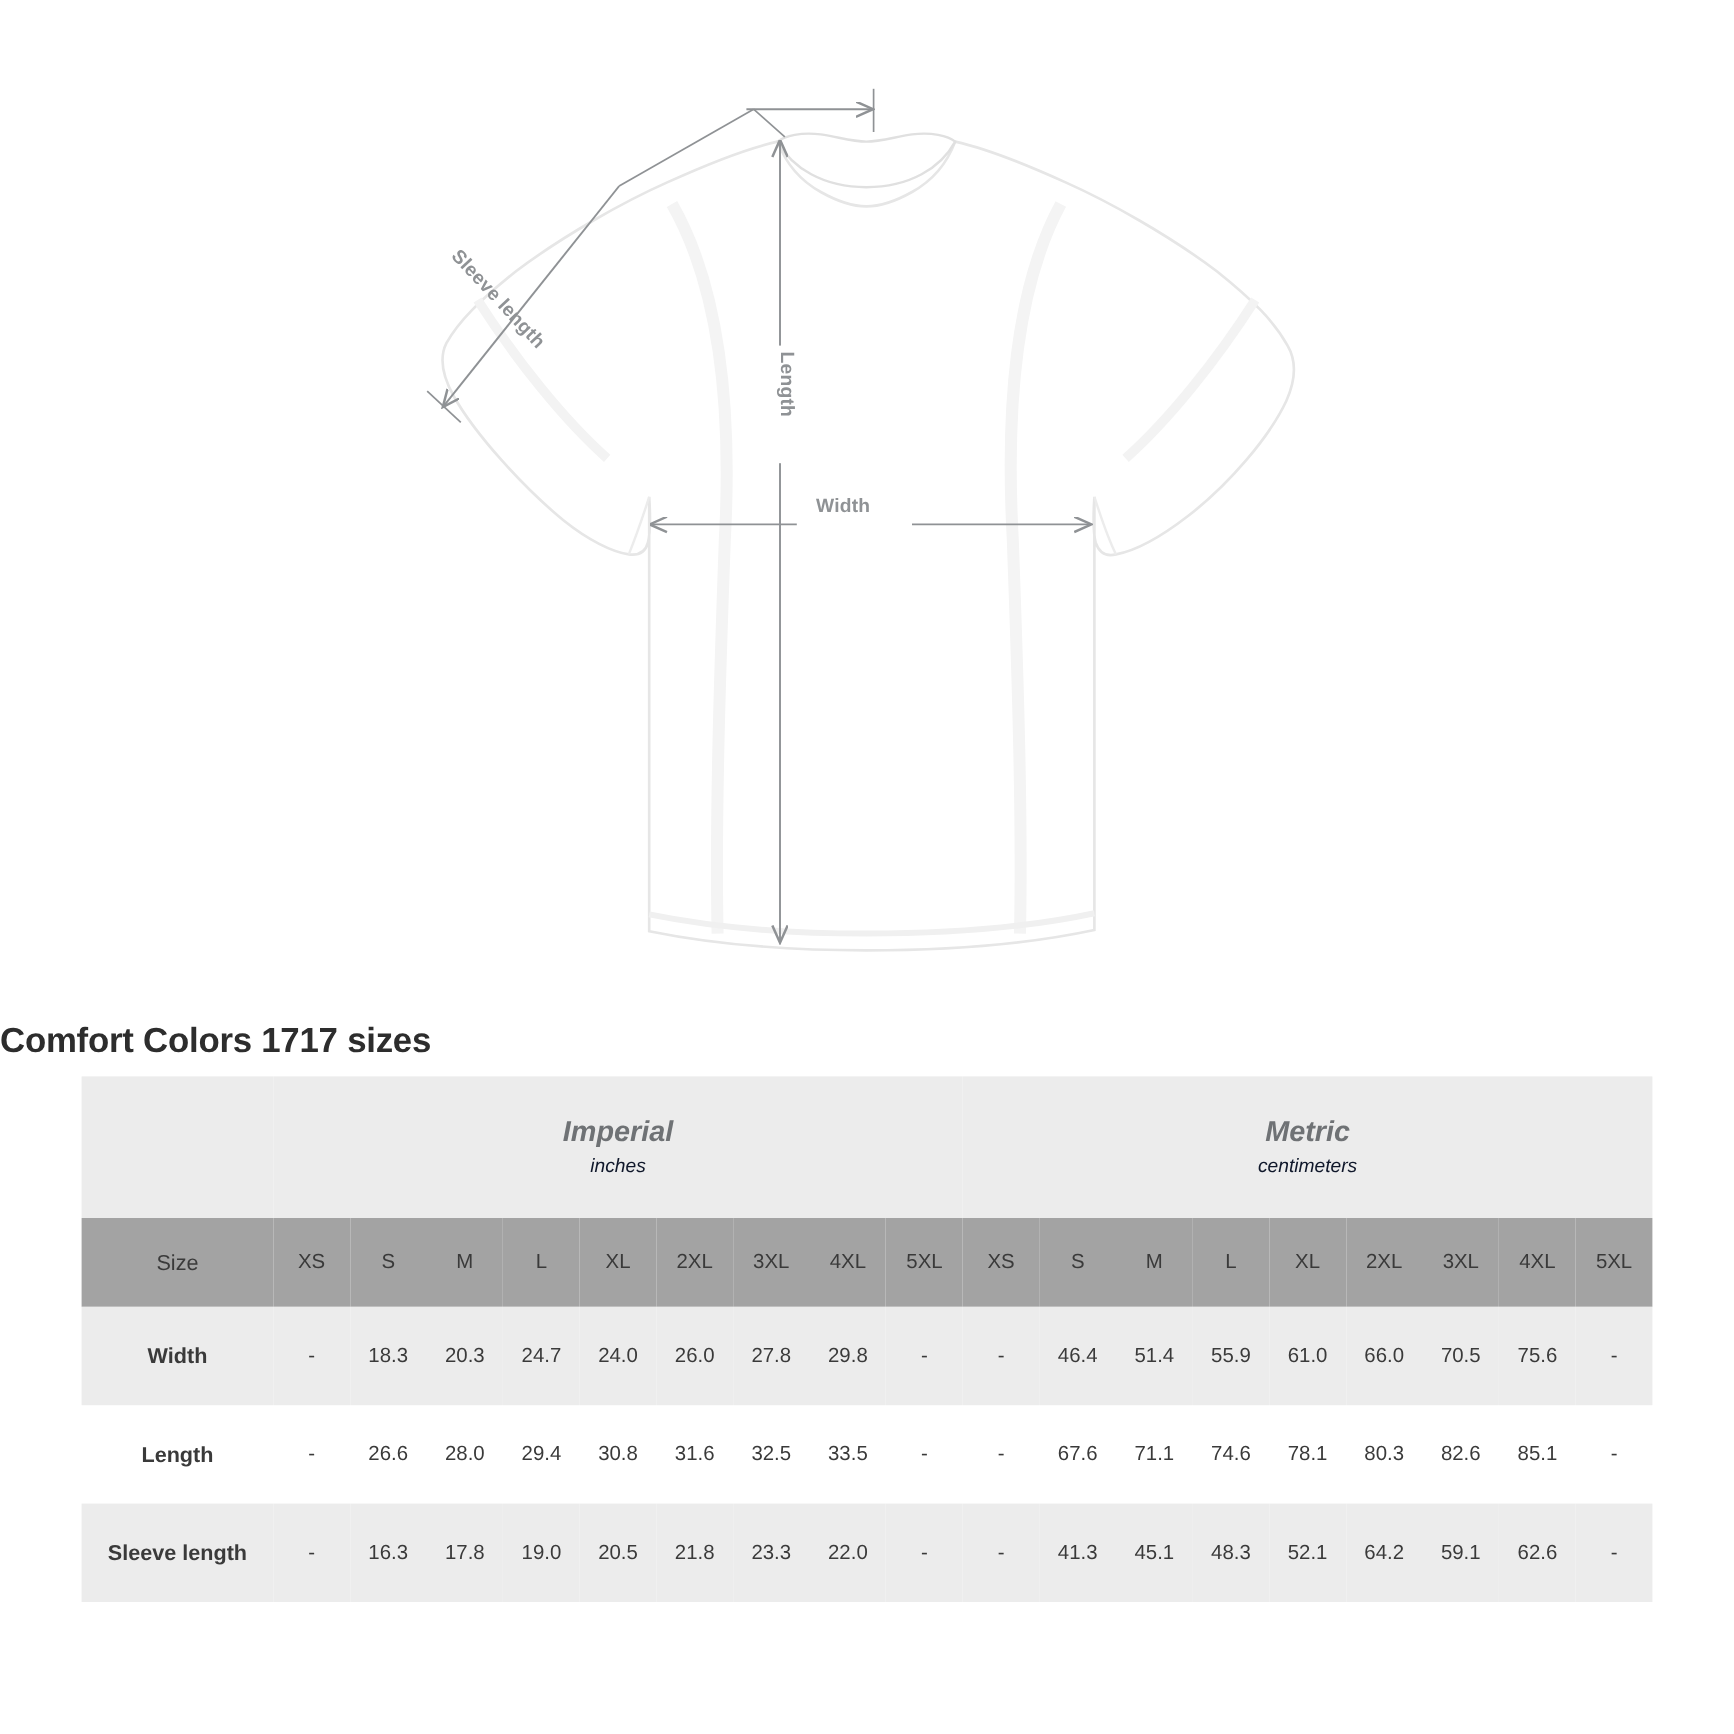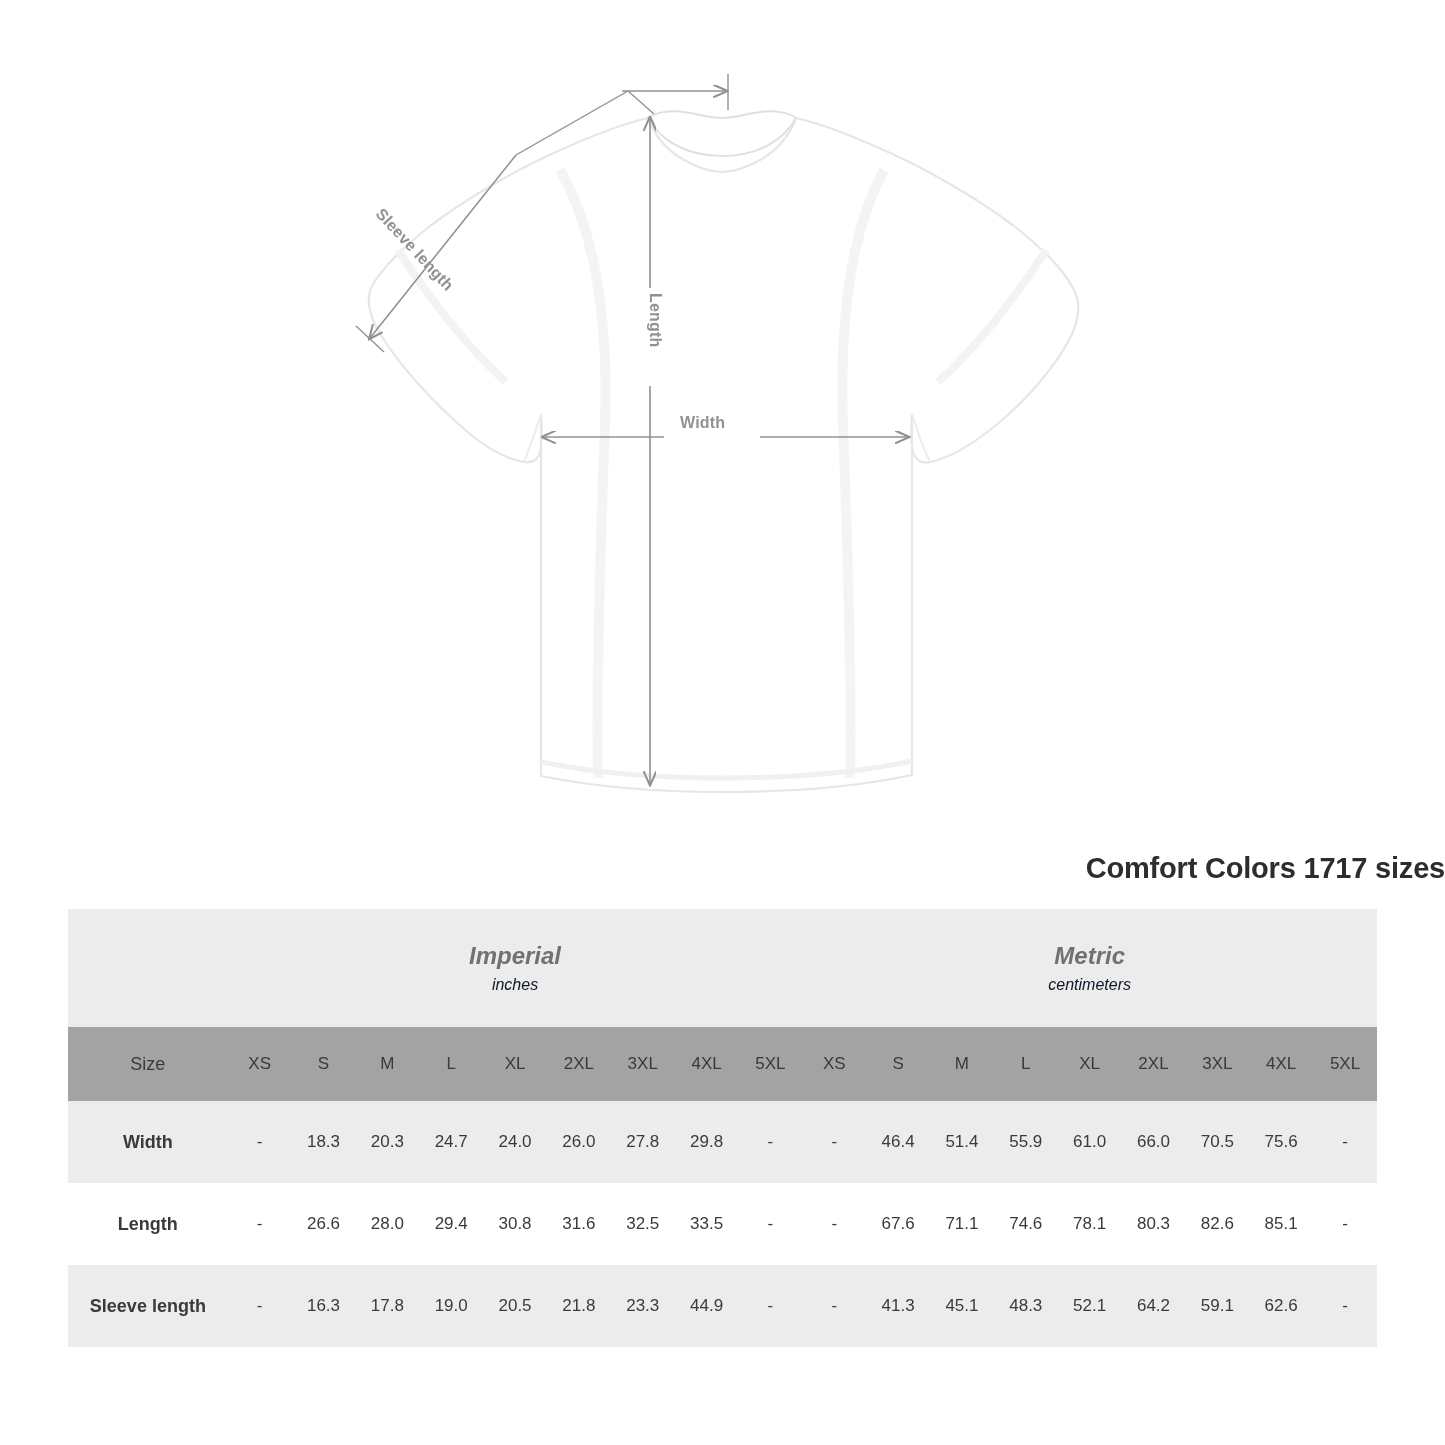--- a/index.html
+++ b/index.html
@@ -35,36 +35,36 @@
     writing-mode: vertical-rl;
     text-orientation: mixed;
   }
   .dim-label.sleeve-label {
     left: 385px; top: 205px;
     transform: rotate(47deg);
     transform-origin: left top;
   }
 
   
-  .title-block { text-align: right; margin-top: 22px; }
+  .title-block { text-align: left; margin-top: 22px; }
   .chart-title {
     font-size: 29px;
     font-weight: bold;
     color: #2d2d2d;
     letter-spacing: -0.2px;
   }
   .chart-note {
     margin-top: 14px;
     font-size: 16.5px;
     font-style: italic;
     color: #5b5b5b;
   }
 
   
-  .table-wrap { margin-top: 24px; padding: 0 68px; }
+  .table-wrap { margin-top: 12px; padding: 0 68px; }
   table.size-table {
     width: 100%;
     border-collapse: collapse;
     table-layout: fixed;
   }
   table.size-table td, table.size-table th {
     text-align: center;
     vertical-align: middle;
     font-weight: normal;
   }
@@ -273,21 +273,21 @@
         </tr>
         <tr class="data-row alt">
           <td class="rowhead">Sleeve length</td>
           <td>-</td>
           <td>16.3</td>
           <td>17.8</td>
           <td>19.0</td>
           <td>20.5</td>
           <td>21.8</td>
           <td>23.3</td>
-          <td>44.9</td>
+          <td>22.0</td>
           <td>-</td>
           <td>-</td>
           <td>41.3</td>
           <td>45.1</td>
           <td>48.3</td>
           <td>52.1</td>
           <td>64.2</td>
           <td>59.1</td>
           <td>62.6</td>
           <td>-</td>

